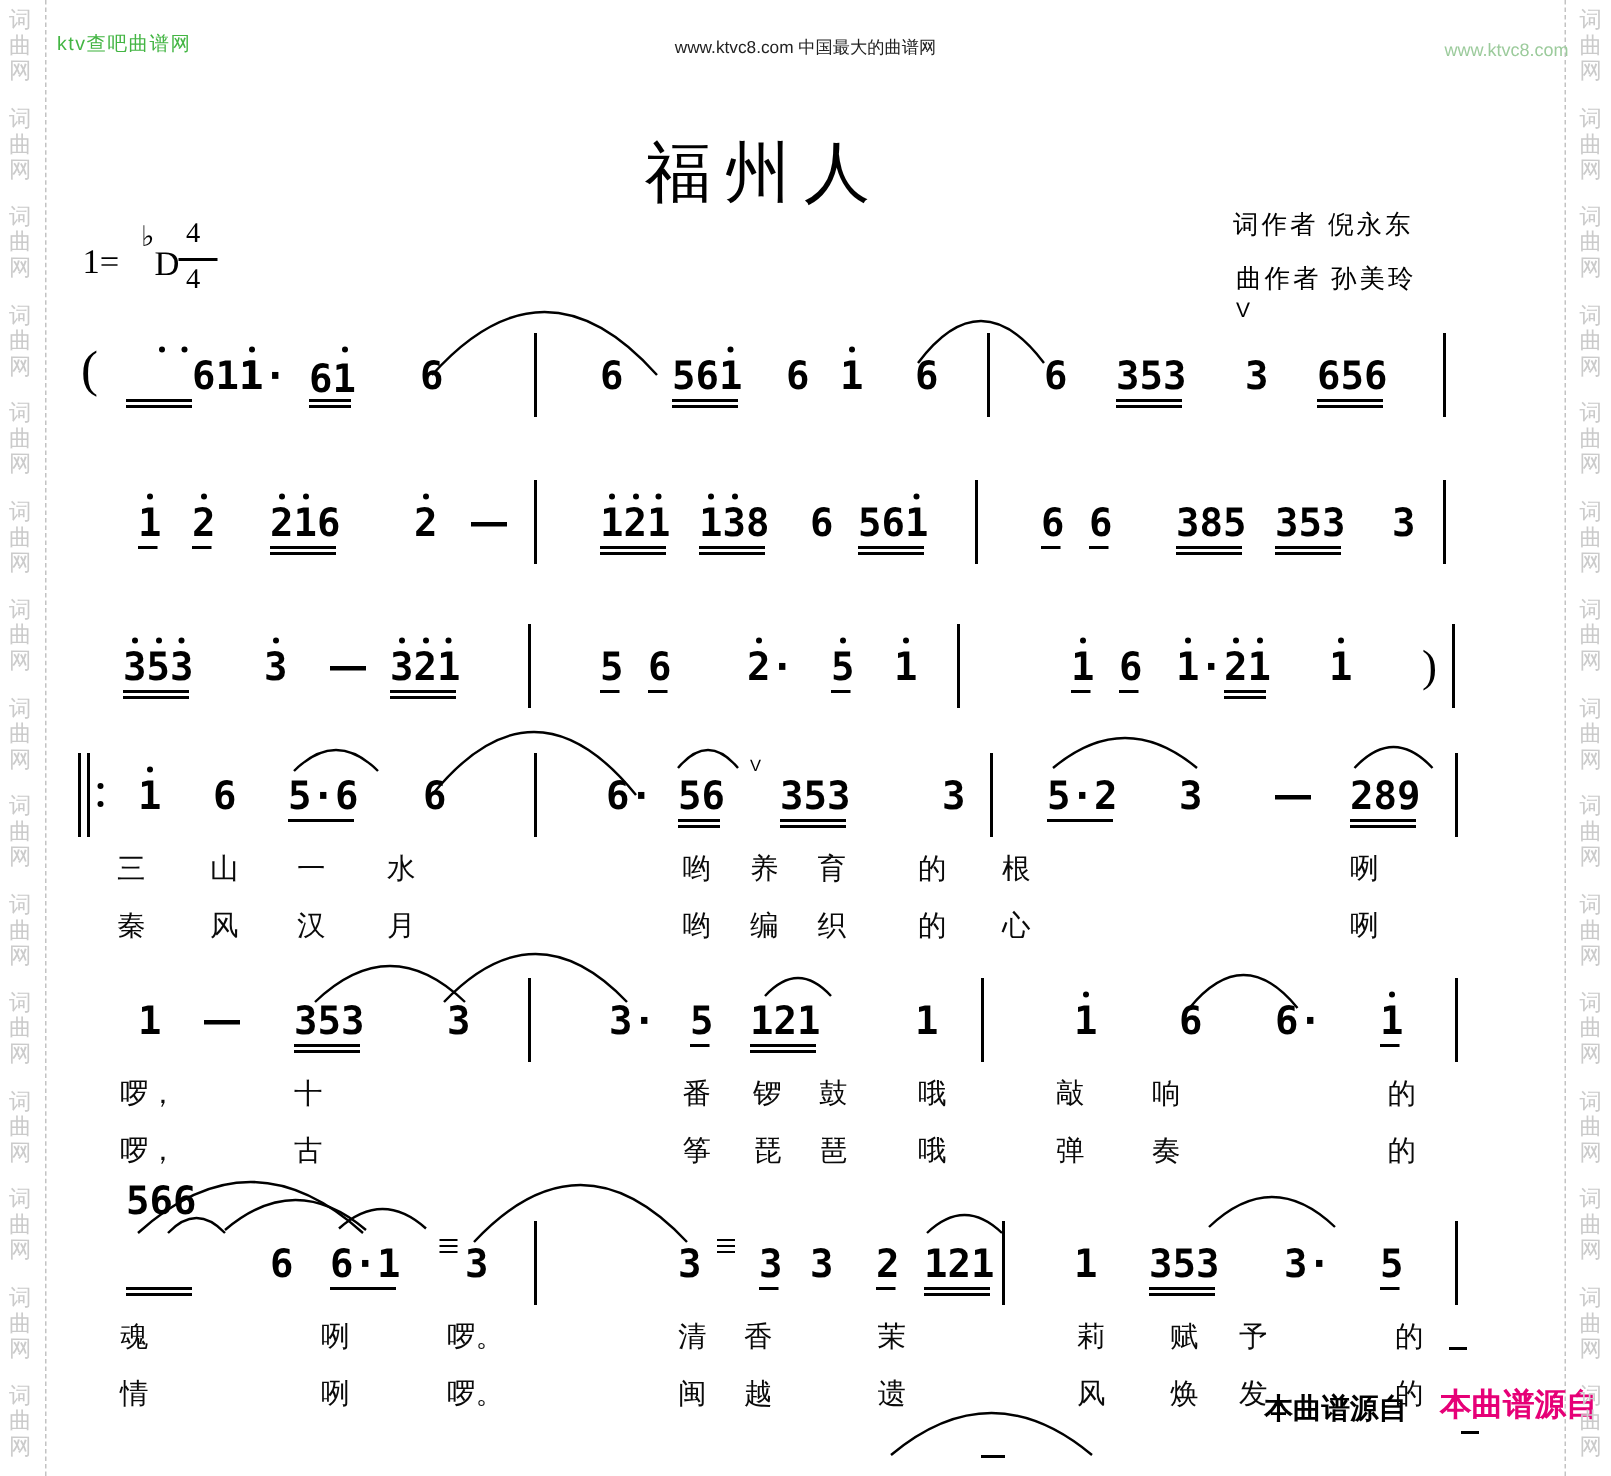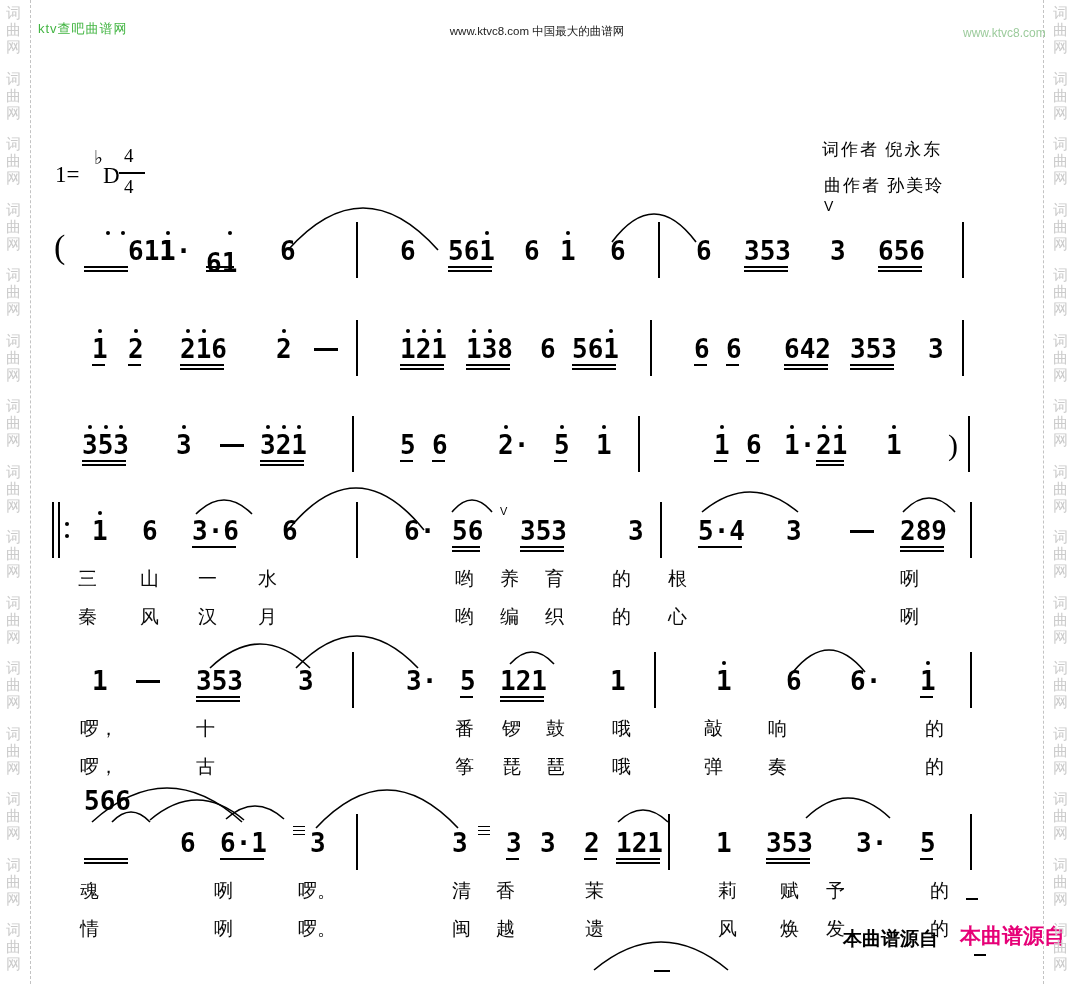--- a/index.html
+++ b/index.html
@@ -37,20 +37,21 @@
 
 <div id="page">
 
   <div class="margin-line" style="left:30px;"></div>
   <div class="margin-line" style="left:1043px;"></div>
 
   <div class="hdr" style="left: 38px; top: 20px; font-size: 13px; letter-spacing: 1px; color: rgb(67, 181, 67);">ktv查吧曲谱网</div>
   <div class="hdr" style="left: 50%; top: 24px; transform: translateX(-50%); font-size: 11.5px; color: rgb(34, 34, 34);">www.ktvc8.com 中国最大的曲谱网</div>
   <div class="hdr" style="left: 963px; top: 26px; font-size: 12px; color: rgb(156, 203, 156);">www.ktvc8.com</div>
 
+  <div class="title" style="left:430px;top:86px;">福州人</div>
 
   <div class="credit" style="left:822px;top:138px;">词作者 倪永东</div>
   <div class="credit" style="left:824px;top:174px;">曲作者 孙美玲</div>
 
   <div>
     <span class="ks" style="left:55px;top:162px;font-size:23px;">1=</span>
     <span class="ks" style="left:94px;top:146px;font-size:19px;">♭</span>
     <span class="ks" style="left:103px;top:163px;font-size:23px;">D</span>
     <span class="ks" style="left:124px;top:145px;font-size:19px;">4</span>
     <span class="ks abs" style="left:119px;top:172px;width:26px;height:2px;background:#000;"></span>
@@ -151,21 +152,21 @@
     <div class="wm" style="left: 1053px; top: 938px; color: rgb(203, 203, 203);">曲</div>
     <div class="wm" style="left: 1053px; top: 955px; color: rgb(203, 203, 203);">网</div>
     <div class="glyph" style="left: 54px; top: 228px; font-size: 34px;">(</div>
     <div class="note" style="left: 84px; top: 238px; margin-left: 44px;">611</div>
     <div class="uline" style="left: 84px; top: 266px; width: 44.1px;"></div>
     <div class="uline" style="left: 84px; top: 270px; width: 44.1px;"></div>
     <div class="odot" style="left: 105.7px; top: 231px;"></div>
     <div class="odot" style="left: 121.4px; top: 231px;"></div>
     <div class="note" style="left: 160px; top: 238px;">1·</div>
     <div class="odot" style="left: 166px; top: 231px;"></div>
-    <div class="note" style="left: 206px; top: 250px;">61</div>
+    <div class="note" style="left: 206px; top: 240px;">61</div>
     <div class="uline" style="left: 206px; top: 266px; width: 28.4px;"></div>
     <div class="uline" style="left: 206px; top: 270px; width: 28.4px;"></div>
     <div class="odot" style="left: 227.7px; top: 231px;"></div>
     <div class="note" style="left: 280px; top: 238px;">6</div>
     <div class="vbar" style="left: 356px; top: 222px; height: 56px;"></div>
     <div class="note" style="left: 400px; top: 238px;">6</div>
     <div class="note" style="left: 448px; top: 238px;">561</div>
     <div class="uline" style="left: 448px; top: 266px; width: 44.1px;"></div>
     <div class="uline" style="left: 448px; top: 270px; width: 44.1px;"></div>
     <div class="odot" style="left: 485.4px; top: 231px;"></div>
@@ -212,21 +213,21 @@
     <div class="note" style="left: 540px; top: 336px;">6</div>
     <div class="note" style="left: 572px; top: 336px;">561</div>
     <div class="uline" style="left: 572px; top: 364px; width: 44.1px;"></div>
     <div class="uline" style="left: 572px; top: 368px; width: 44.1px;"></div>
     <div class="odot" style="left: 609.4px; top: 329px;"></div>
     <div class="vbar" style="left: 650px; top: 320px; height: 56px;"></div>
     <div class="note" style="left: 694px; top: 336px;">6</div>
     <div class="uline" style="left: 694px; top: 364px; width: 12.7px;"></div>
     <div class="note" style="left: 726px; top: 336px;">6</div>
     <div class="uline" style="left: 726px; top: 364px; width: 12.7px;"></div>
-    <div class="note" style="left: 784px; top: 336px;">642</div>
+    <div class="note" style="left: 784px; top: 336px;">385</div>
     <div class="uline" style="left: 784px; top: 364px; width: 44.1px;"></div>
     <div class="uline" style="left: 784px; top: 368px; width: 44.1px;"></div>
     <div class="note" style="left: 850px; top: 336px;">353</div>
     <div class="uline" style="left: 850px; top: 364px; width: 44.1px;"></div>
     <div class="uline" style="left: 850px; top: 368px; width: 44.1px;"></div>
     <div class="note" style="left: 928px; top: 336px;">3</div>
     <div class="vbar" style="left: 962px; top: 320px; height: 56px;"></div>
     <div class="note" style="left: 82px; top: 432px;">353</div>
     <div class="uline" style="left: 82px; top: 460px; width: 44.1px;"></div>
     <div class="uline" style="left: 82px; top: 464px; width: 44.1px;"></div>
@@ -271,34 +272,34 @@
     <div class="odot" style="left: 892px; top: 425px;"></div>
     <div class="glyph" style="left: 948px; top: 428px; font-size: 30px;">)</div>
     <div class="vbar" style="left: 968px; top: 416px; height: 56px;"></div>
     <div class="vbar" style="left: 52px; top: 502px; height: 56px;"></div>
     <div class="vbar" style="left: 58px; top: 502px; height: 56px;"></div>
     <div class="odot" style="left: 65px; top: 522px;"></div>
     <div class="odot" style="left: 65px; top: 534px;"></div>
     <div class="note" style="left: 92px; top: 518px;">1</div>
     <div class="odot" style="left: 98px; top: 511px;"></div>
     <div class="note" style="left: 142px; top: 518px;">6</div>
-    <div class="note" style="left: 192px; top: 518px;">3·6</div>
+    <div class="note" style="left: 192px; top: 518px;">5·6</div>
     <div class="uline" style="left: 192px; top: 546px; width: 44.1px;"></div>
     <div class="note" style="left: 282px; top: 518px;">6</div>
     <div class="vbar" style="left: 356px; top: 502px; height: 56px;"></div>
     <div class="note" style="left: 404px; top: 518px;">6·</div>
     <div class="note" style="left: 452px; top: 518px;">56</div>
     <div class="uline" style="left: 452px; top: 546px; width: 28.4px;"></div>
     <div class="uline" style="left: 452px; top: 550px; width: 28.4px;"></div>
     <div class="note" style="left: 520px; top: 518px;">353</div>
     <div class="uline" style="left: 520px; top: 546px; width: 44.1px;"></div>
     <div class="uline" style="left: 520px; top: 550px; width: 44.1px;"></div>
     <div class="note" style="left: 628px; top: 518px;">3</div>
     <div class="vbar" style="left: 660px; top: 502px; height: 56px;"></div>
-    <div class="note" style="left: 698px; top: 518px;">5·4</div>
+    <div class="note" style="left: 698px; top: 518px;">5·2</div>
     <div class="uline" style="left: 698px; top: 546px; width: 44.1px;"></div>
     <div class="note" style="left: 786px; top: 518px;">3</div>
     <div class="dashnote" style="left: 850px; top: 530px; width: 24px;"></div>
     <div class="note" style="left: 900px; top: 518px;">289</div>
     <div class="uline" style="left: 900px; top: 546px; width: 44.1px;"></div>
     <div class="uline" style="left: 900px; top: 550px; width: 44.1px;"></div>
     <div class="vbar" style="left: 970px; top: 502px; height: 56px;"></div>
     <div class="note" style="left: 92px; top: 668px;">1</div>
     <div class="dashnote" style="left: 136px; top: 680px; width: 24px;"></div>
     <div class="note" style="left: 196px; top: 668px;">353</div>

